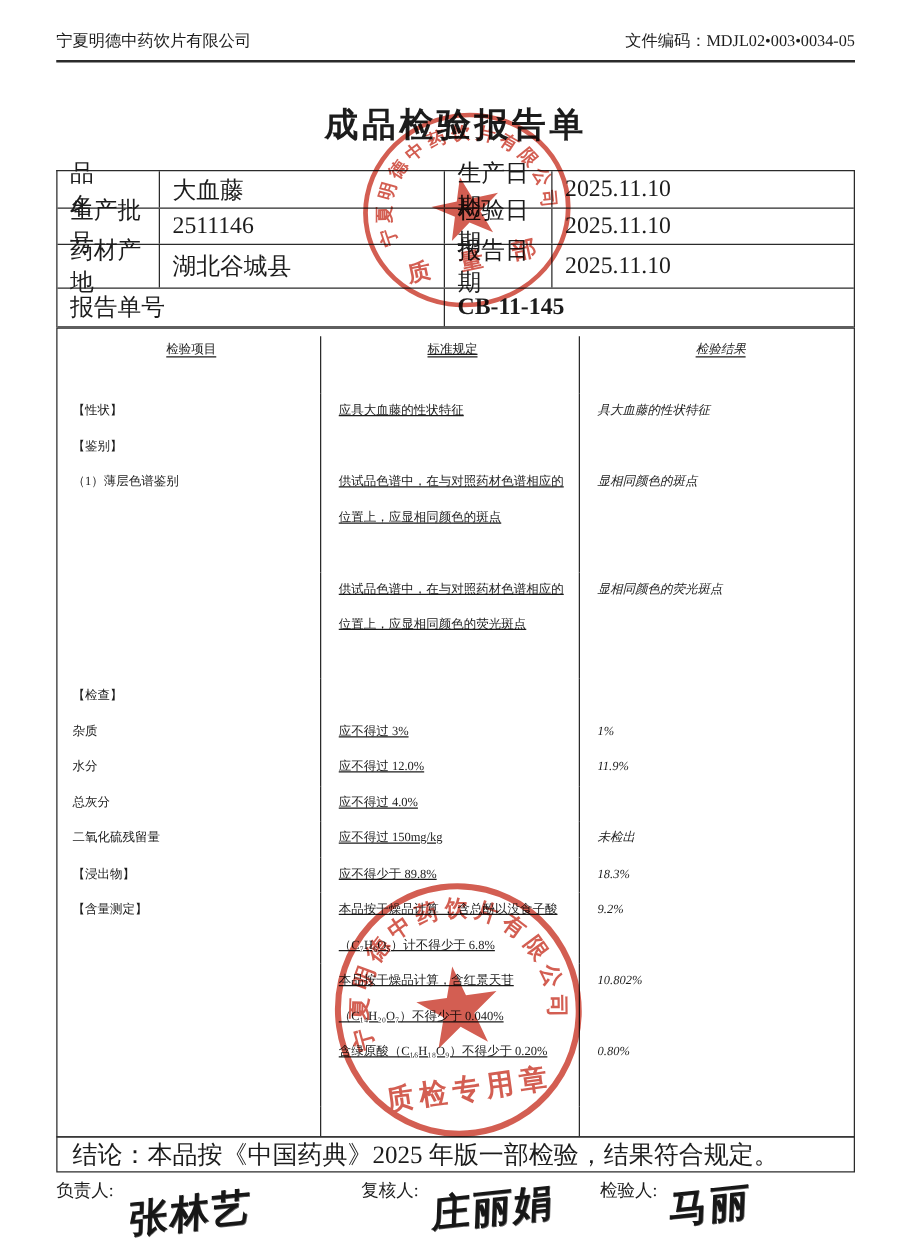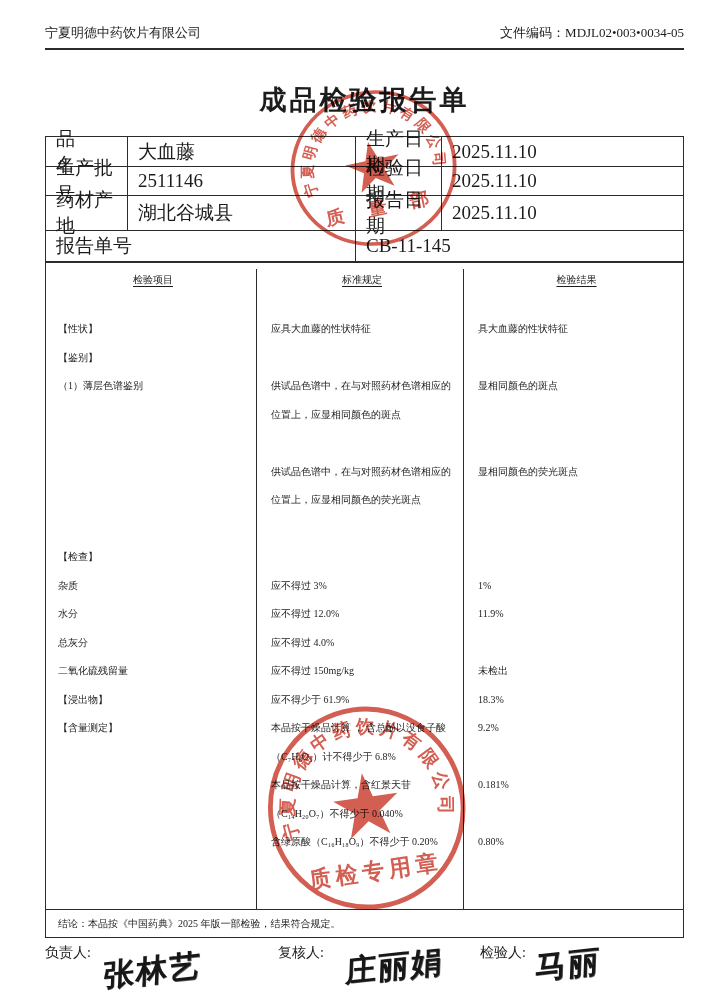--- a/index.html
+++ b/index.html
@@ -22,43 +22,43 @@
   
   .info-table{border:1px solid #2b2b2b;border-bottom:none;font-size:19px;}
   .irow{display:flex;border-bottom:1px solid #2b2b2b;}
   .irow>div{display:flex;align-items:center;padding:0 10px;box-sizing:border-box;}
   .il1{width:82px;border-right:1px solid #2b2b2b;}
   .iv1{width:228px;border-right:1px solid #2b2b2b;}
   .il2{width:86px;border-right:1px solid #2b2b2b;}
   .iv2{flex:1;}
   .r1{height:29px}.r2{height:28px}.r3{height:34px}.r4{height:30px}
   .ispan{width:310px;border-right:1px solid #2b2b2b;}
-  .ispanv{flex:1;}
+  .ispanv{flex:1;font-weight:bold;}
 
   
   .main-table{border:1px solid #2b2b2b;display:flex;flex-direction:column;
     height:648px;box-sizing:border-box;font-size:10px;line-height:28.5px;}
   .trow{display:flex;}
   .trow .c1{width:211px;border-right:1px solid #2b2b2b;padding:0 8px 0 12px;box-sizing:border-box;}
-  .trow .c2{width:207px;border-right:1px solid #2b2b2b;padding:0 10px 0 14px;box-sizing:border-box;}
-  .trow .c3{flex:1;padding:0 8px 0 14px;box-sizing:border-box;}
+  .trow .c2{width:207px;border-right:1px solid #2b2b2b;padding:0 10px 0 14px;box-sizing:border-box;text-decoration:underline;}
+  .trow .c3{flex:1;padding:0 8px 0 14px;box-sizing:border-box;font-style:italic;}
   .hdr{height:52px;padding-top:6px;box-sizing:border-box;}
   .hdr .th{text-align:center;line-height:22px;}
   .hdr .th span{text-decoration:underline;text-underline-offset:3px;}
   .h1{min-height:28.5px}.h2{min-height:57px}.h3{min-height:85.5px}
   .fill{flex:1;}
 
   
   .conclusion-box{border:1px solid #2b2b2b;margin-top:-1px;height:29px;
-    display:flex;align-items:center;padding-left:12px;font-size:10px;box-sizing:border-box;}
+    display:flex;align-items:center;padding-left:12px;font-size:20px;box-sizing:border-box;}
 
   
   .sig-row{position:relative;height:70px;font-size:14px;}
   .sig-label{position:absolute;top:6px;}
-  .lab1{left:0}.lab2{left:233px}.lab3{left:435px}
+  .lab1{left:0}.lab2{left:244px}.lab3{left:435px}
   .sig{position:absolute;font-size:31px;font-weight:700;color:#171717;
     transform:rotate(-6deg) skewX(-8deg);letter-spacing:2px;
     text-shadow:0.6px 0.6px 0.4px rgba(20,20,20,.65);}
   .sig1{left:58px;top:12px}.sig2{left:300px;top:8px}.sig3{left:490px;top:6px}
 
   
   .stamp{position:absolute;pointer-events:none;mix-blend-mode:multiply;opacity:.82;}
   .stamp svg{overflow:visible;}
   #stamp-quality{left:286px;top:86px;transform:rotate(-12deg);}
   #stamp-qc{left:264px;top:702px;transform:rotate(-8deg);}
@@ -146,32 +146,32 @@
       <div class="c1">总灰分</div>
       <div class="c2">应不得过 4.0%</div>
     </div>
     <div class="trow h1">
       <div class="c1">二氧化硫残留量</div>
       <div class="c2">应不得过 150mg/kg</div>
       <div class="c3">未检出</div>
     </div>
     <div class="trow h1">
       <div class="c1">【浸出物】</div>
-      <div class="c2">应不得少于 61.9%</div>
+      <div class="c2">应不得少于 89.8%</div>
       <div class="c3">18.3%</div>
     </div>
     <div class="trow h2">
       <div class="c1">【含量测定】</div>
       <div class="c2">本品按干燥品计算 ， 含总酚以没食子酸（C₇H₆O₅）计不得少于 6.8%</div>
       <div class="c3">9.2%</div>
     </div>
     <div class="trow h2">
       <div class="c1"></div>
       <div class="c2">本品按干燥品计算，含红景天苷（C₁₄H₂₀O₇）不得少于 0.040%</div>
-      <div class="c3">0.181%</div>
+      <div class="c3">10.802%</div>
     </div>
     <div class="trow h2">
       <div class="c1"></div>
       <div class="c2">含绿原酸（C₁₆H₁₈O₉）不得少于 0.20%</div>
       <div class="c3">0.80%</div>
     </div>
     <div class="trow fill">
       <div class="c1"></div>
       <div class="c2"></div>
       <div class="c3"></div>

